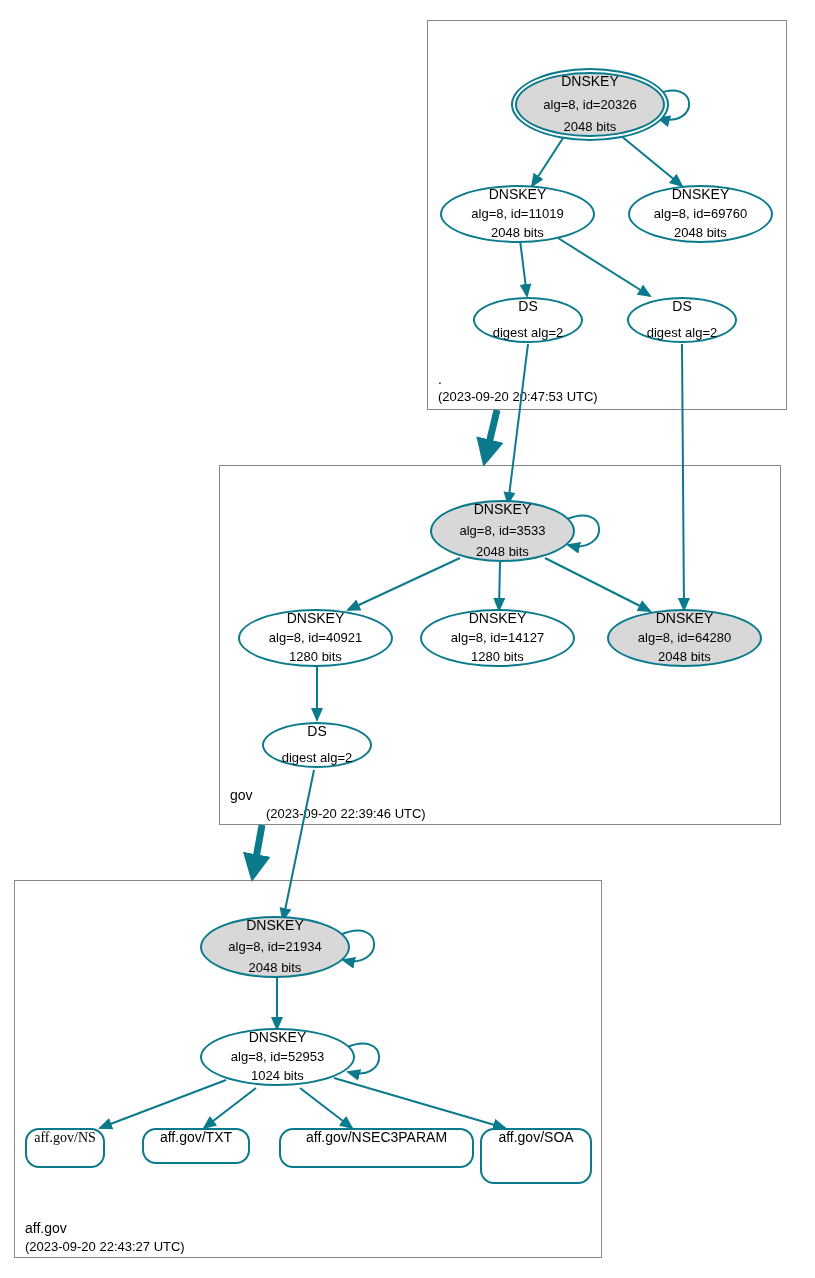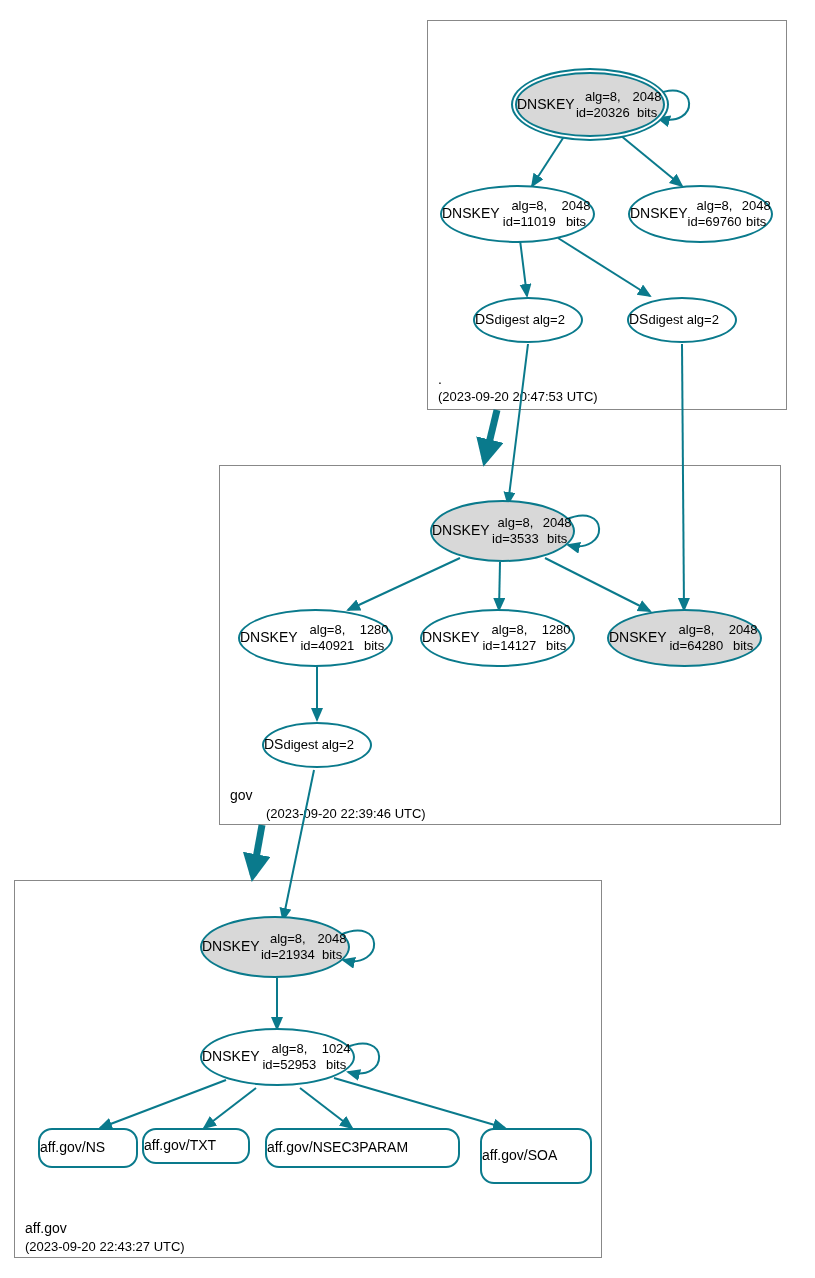--- a/index.html
+++ b/index.html
@@ -24,22 +24,22 @@
   .zone-time {
     position: absolute;
     font-size: 13px;
     color: #000;
   }
   .node {
     position: absolute;
     border: 2px solid #0a7a8c;
     text-align: center;
     display: flex;
-    flex-direction: row;
-    justify-content: flex-start;
+    flex-direction: column;
+    justify-content: space-between;
     align-items: center;
     background: #ffffff;
     box-sizing: border-box;
   }
   .node.grey {
     background: #d8d8d8;
   }
   .node.ellipse {
     border-radius: 50%;
   }
@@ -212,24 +212,24 @@
   <div class="node-sub">alg=8, id=21934</div>
   <div class="node-sub">2048 bits</div>
 </div>
 
 <div class="node ellipse" style="left:200px; top:1028px; width:155px; height:58px;">
   <div class="node-title">DNSKEY</div>
   <div class="node-sub">alg=8, id=52953</div>
   <div class="node-sub">1024 bits</div>
 </div>
 
-<div class="node rrect" style="left:38px; top:1128px; width:100px; height:40px;">
+<div class="node rrect" style="left:25px; top:1128px; width:80px; height:40px;font-family:Liberation Serif, serif;">
   <div class="node-title">aff.gov/NS</div>
 </div>
 <div class="node rrect" style="left:142px; top:1128px; width:108px; height:36px;">
   <div class="node-title">aff.gov/TXT</div>
 </div>
-<div class="node rrect" style="left:265px; top:1128px; width:195px; height:40px;">
+<div class="node rrect" style="left:279px; top:1128px; width:195px; height:40px;">
   <div class="node-title">aff.gov/NSEC3PARAM</div>
 </div>
 <div class="node rrect" style="left:480px; top:1128px; width:112px; height:56px;">
   <div class="node-title">aff.gov/SOA</div>
 </div>
 
 </body></html>

